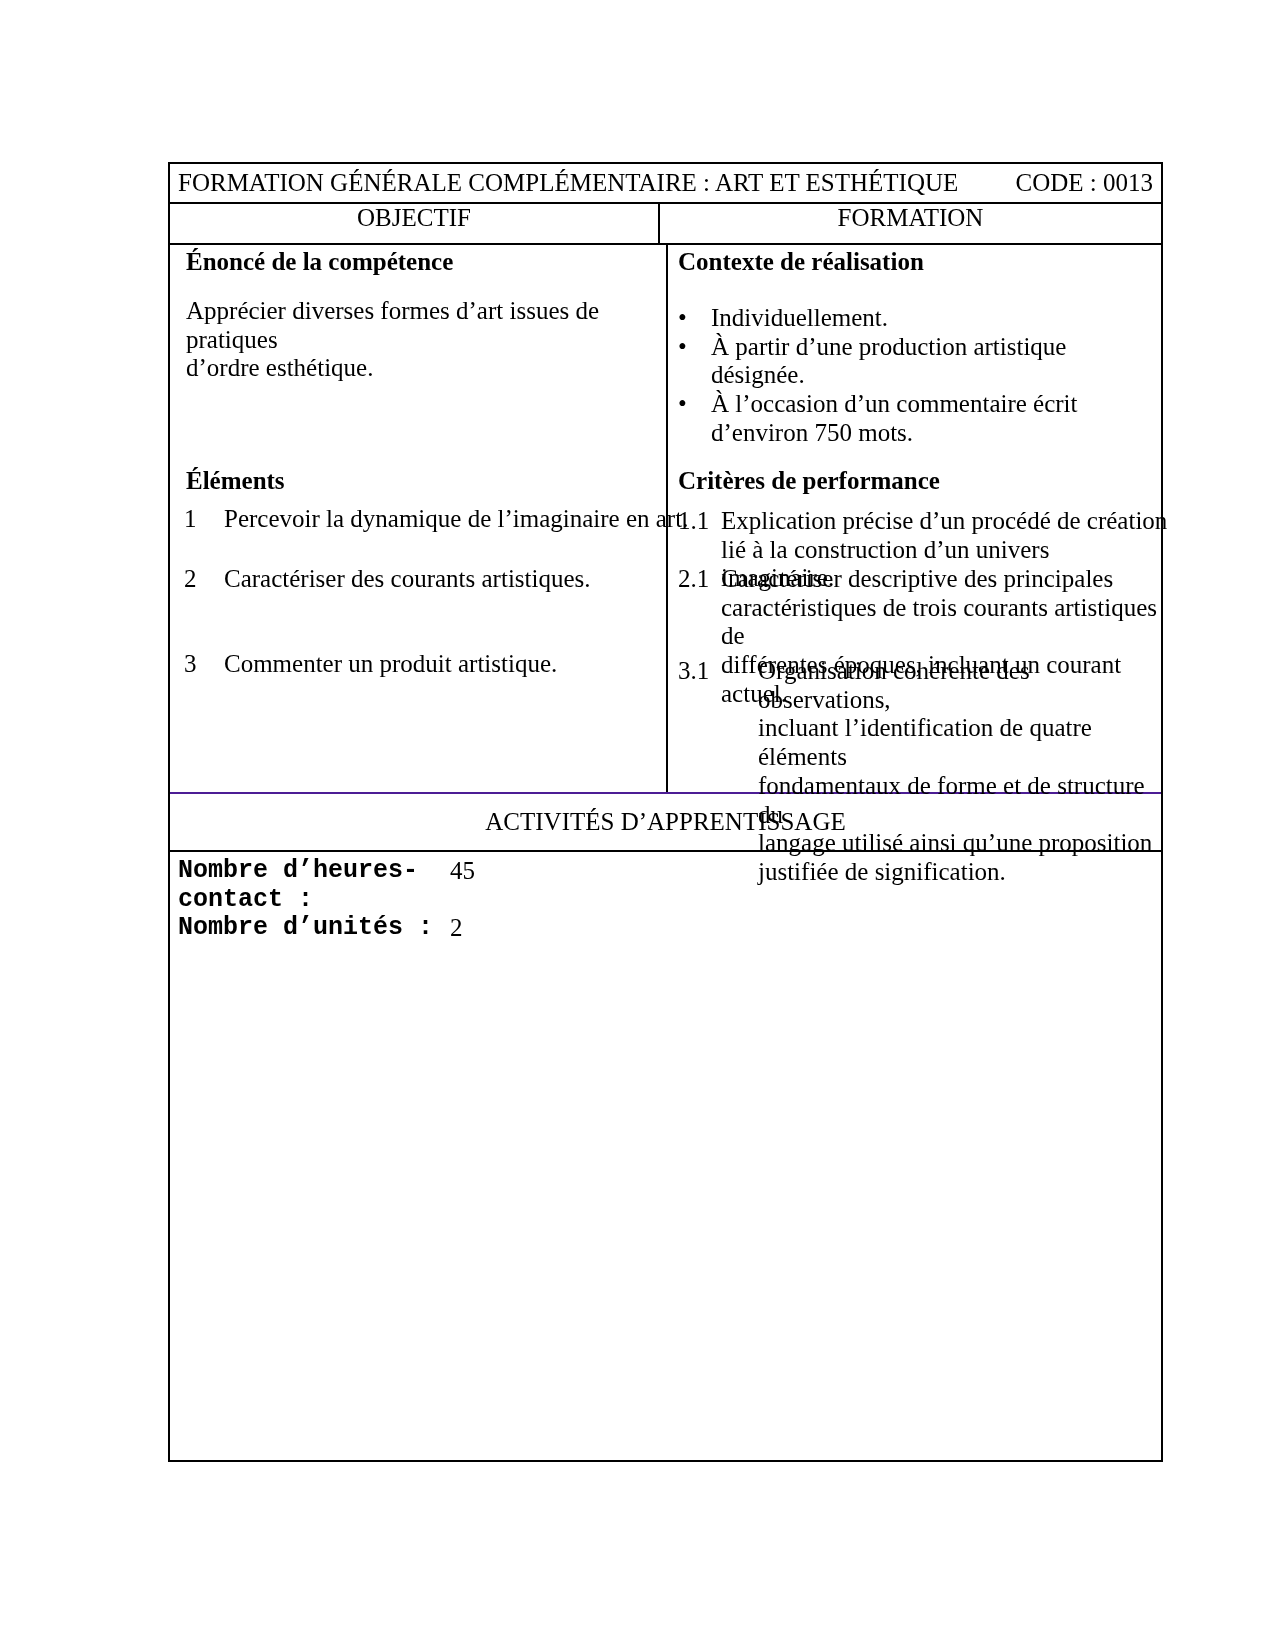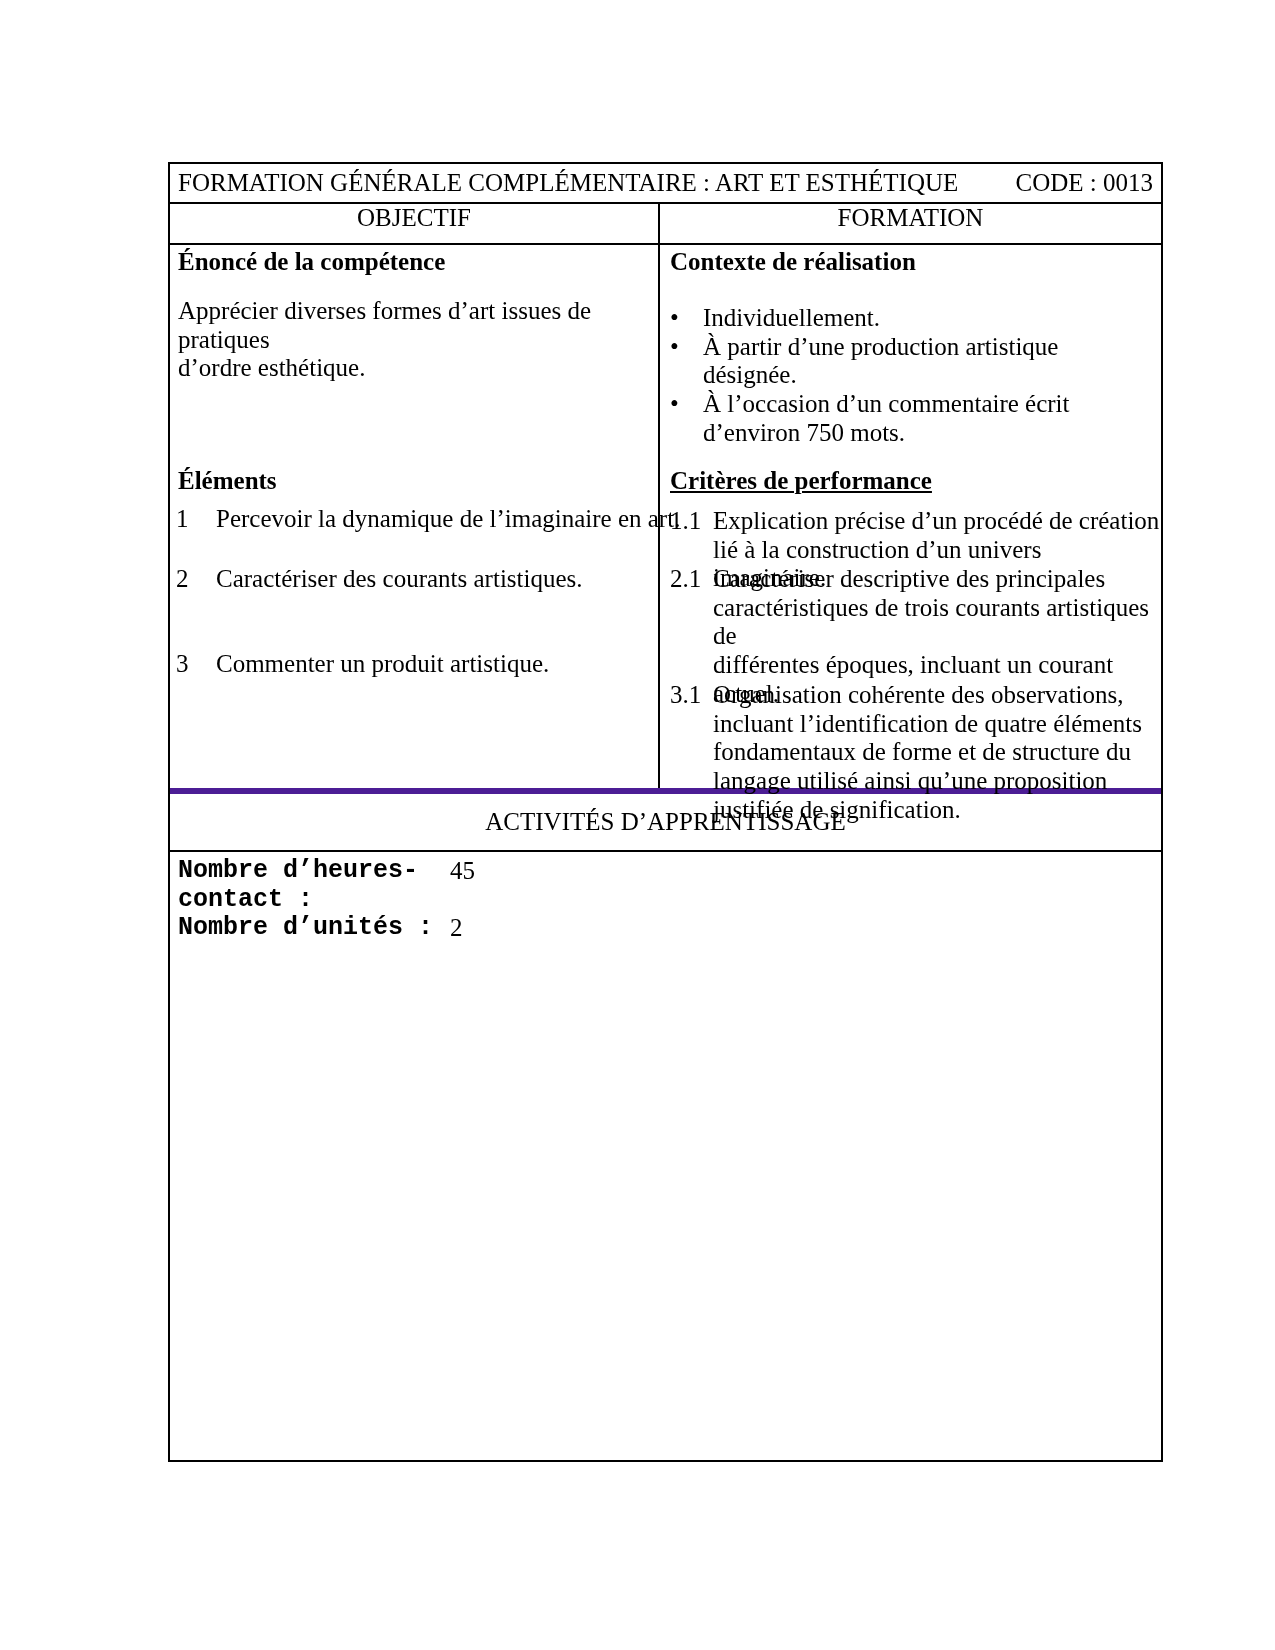--- a/index.html
+++ b/index.html
@@ -17,21 +17,21 @@
     border:2px solid #000; box-sizing:border-box;
     display:flex; flex-direction:column;
   }
   .row { box-sizing:border-box; flex:none; }
   .row-title {
     height:40px; border-bottom:2px solid #000;
     display:flex; align-items:center; justify-content:space-between;
     padding:0 8px;
   }
   .row-colheads { height:41px; border-bottom:2px solid #000; display:flex; }
-  .row-body { height:549px; border-bottom:6px solid #4c1d95; display:flex; }
+  .row-body { height:549px; border-bottom:2px solid #4c1d95; display:flex;padding-left:8px; }
   .row-activities {
     height:58px; border-bottom:2px solid #000;
     display:flex; align-items:center; justify-content:center;
   }
   .row-learning { flex:1 1 auto; position:relative; }
 
   .cell-left  { width:490px; border-right:2px solid #000; box-sizing:border-box; flex:none; }
   .cell-right { flex:1 1 auto; }
   .row-colheads .colhead { display:flex; align-items:flex-start; justify-content:center; }
   .row-body .cell-left, .row-body .cell-right { position:relative; }
@@ -47,25 +47,25 @@
   .elem .num { width:40px; flex:none; }
   .elem .txt { flex:1; white-space:nowrap; }
   .elem-1 { top:260px; } .elem-2 { top:320px; } .elem-3 { top:405px; }
 
   
   .contexte-h { left:10px; top:3px; }
   .bullets    { left:10px; top:59px; width:486px; }
   .bullet-row { display:flex; }
   .bullet-row .mark { width:33px; flex:none; }
   .bullet-row .txt  { flex:1; white-space:pre-line; }
-  .criteres-h { left:10px; top:222px;text-decoration:underline; }
+  .criteres-h { left:10px; top:222px; }
   .crit { left:10px; display:flex; width:490px; }
   .crit .num { width:43px; flex:none; }
   .crit .txt { flex:1; white-space:pre-line; }
-  .crit-1 { top:262px;justify-content:center; } .crit-2 { top:320px; } .crit-3 { top:436px; }
+  .crit-1 { top:262px;justify-content:center; } .crit-2 { top:320px; } .crit-3 { top:412px;gap:37px; }
 
   
   .hours-block { position:absolute; left:8px; top:5px; }
   .hours-line { display:flex; }
   .hours-line .lab { width:272px; flex:none; font-weight:bold;font-family:Liberation Mono, monospace; }
 
   
   .footer { position:absolute; left:140px; top:1496px; width:995px; height:30px; }
   .footer .f-left   { position:absolute; left:8px; top:0; }
   .footer .f-center { position:absolute; left:457px; top:0; transform:translateX(-50%); }

